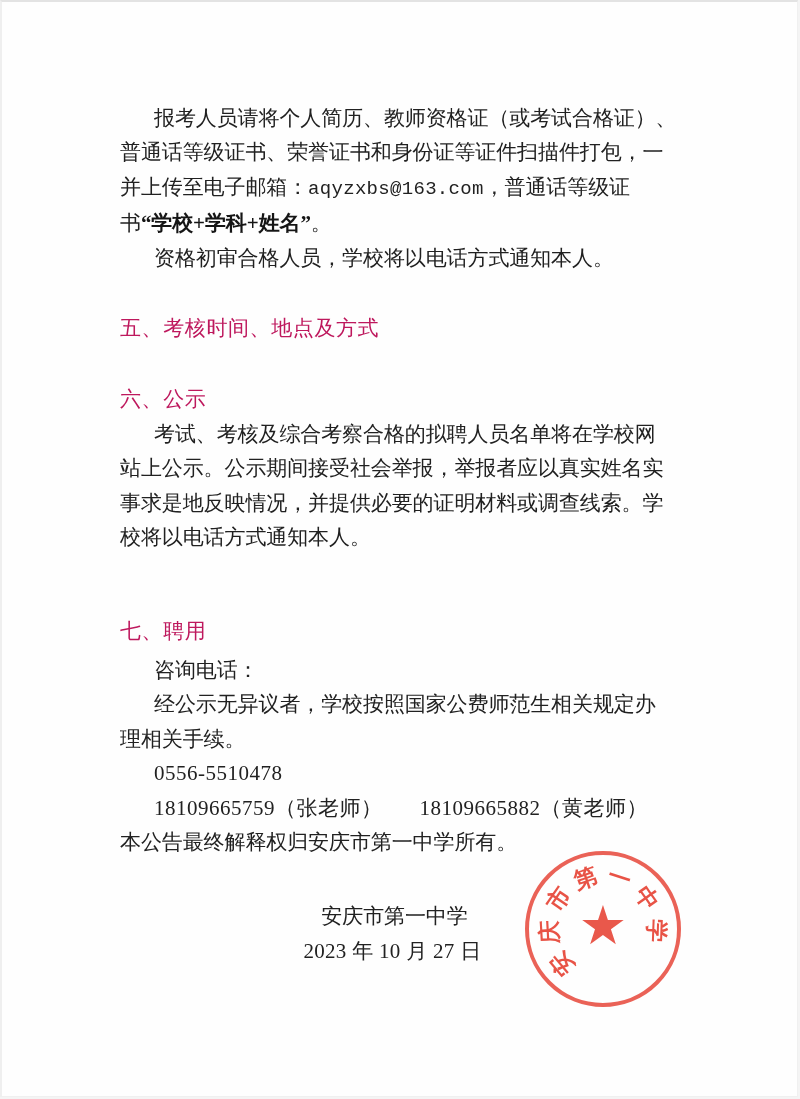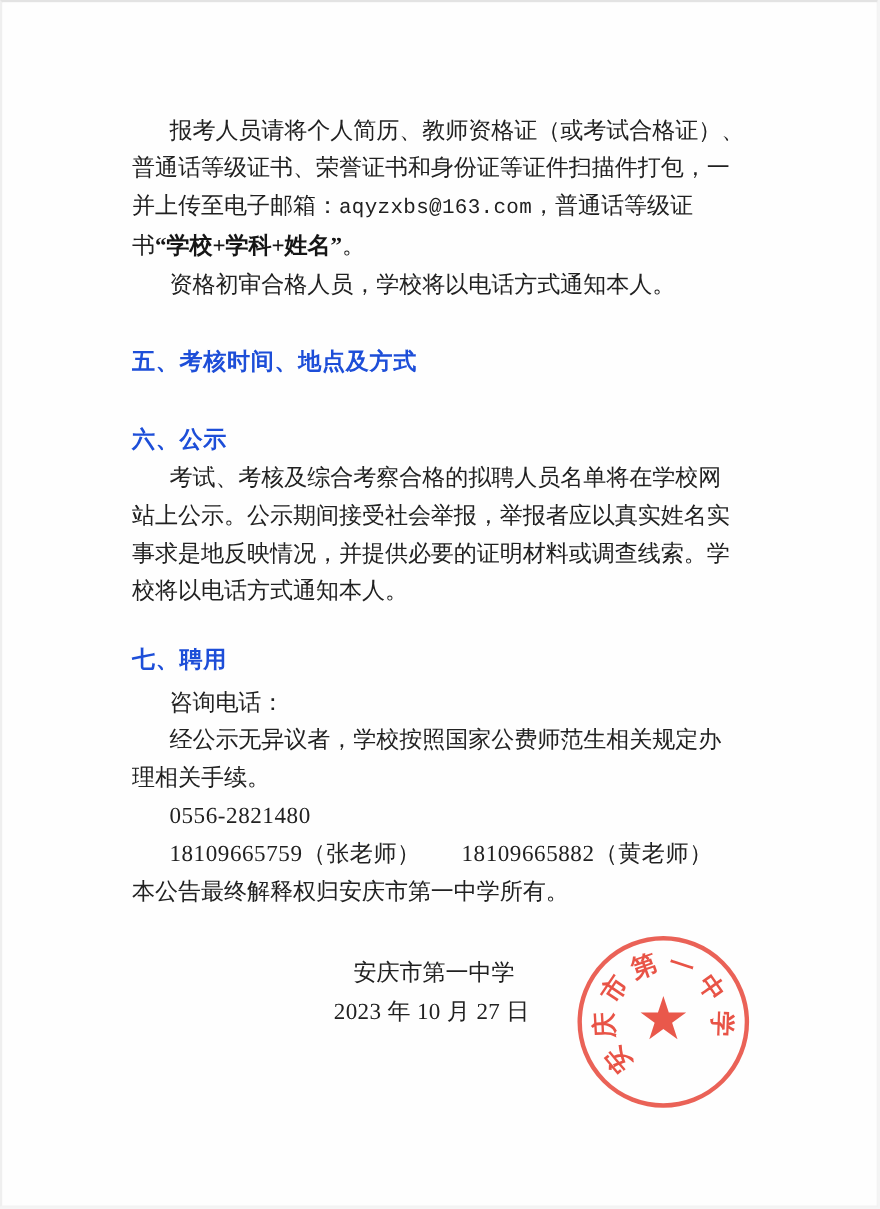--- a/index.html
+++ b/index.html
@@ -22,26 +22,26 @@
   }
   .content {
     position:absolute; left:118px; top:99px; width:558px;
     font-size:21px; letter-spacing:-0.1px;
     line-height:34.4px; color:#212121;
   }
   p { margin:0; }
   .indent { text-indent:34px; }
   .narrow { width:546px; }
   .heading {
-    font-weight:bold; color:#1d4ed8;
+    font-weight:normal; color:#be185d;
     letter-spacing:0.6px;
   }
   .mt-h5 { margin-top:36px; }
   .mt-h6 { margin-top:37px; }
-  .mt-h7 { margin-top:28px; }
+  .mt-h7 { margin-top:60px; }
   .mt-contact { margin-top:4px; }
   .email {
     font-family:"Liberation Mono","DejaVu Sans Mono",monospace;
     font-size:19px; letter-spacing:0.3px;
   }
   .hl { font-weight:bold; color:#151515; }
   .num { letter-spacing:0.5px; }
   .mobile2 { margin-left:37px; }
   .sig-block { margin-top:40px; text-align:center; }
   .sig-org { padding-right:9px; }
@@ -95,21 +95,21 @@
     <p class="heading mt-h5">五、考核时间、地点及方式</p>
 
     <p class="heading mt-h6">六、公示</p>
     <p class="indent narrow">考试、考核及综合考察合格的拟聘人员名单将在学校网站上公示。公示期间接受社会举报，举报者应以真实姓名实事求是地反映情况，并提供必要的证明材料或调查线索。学校将以电话方式通知本人。</p>
 
     <p class="heading mt-h7">七、聘用</p>
     <p class="indent mt-contact">咨询电话：</p>
 
     <p class="indent narrow">经公示无异议者，学校按照国家公费师范生相关规定办理相关手续。</p>
 
-    <p class="indent num">0556-2821480</p>
+    <p class="indent num">0556-5510478</p>
 
     <p class="indent"><span class="num">18109665759（张老师）</span><span class="num mobile2">18109665882（黄老师）</span></p>
 
     <p>本公告最终解释权归安庆市第一中学所有。</p>
 
     <div class="sig-block">
       <p class="sig-org">安庆市第一中学</p>
       <p class="sig-date num">2023 年 10 月 27 日</p>
     </div>
 

